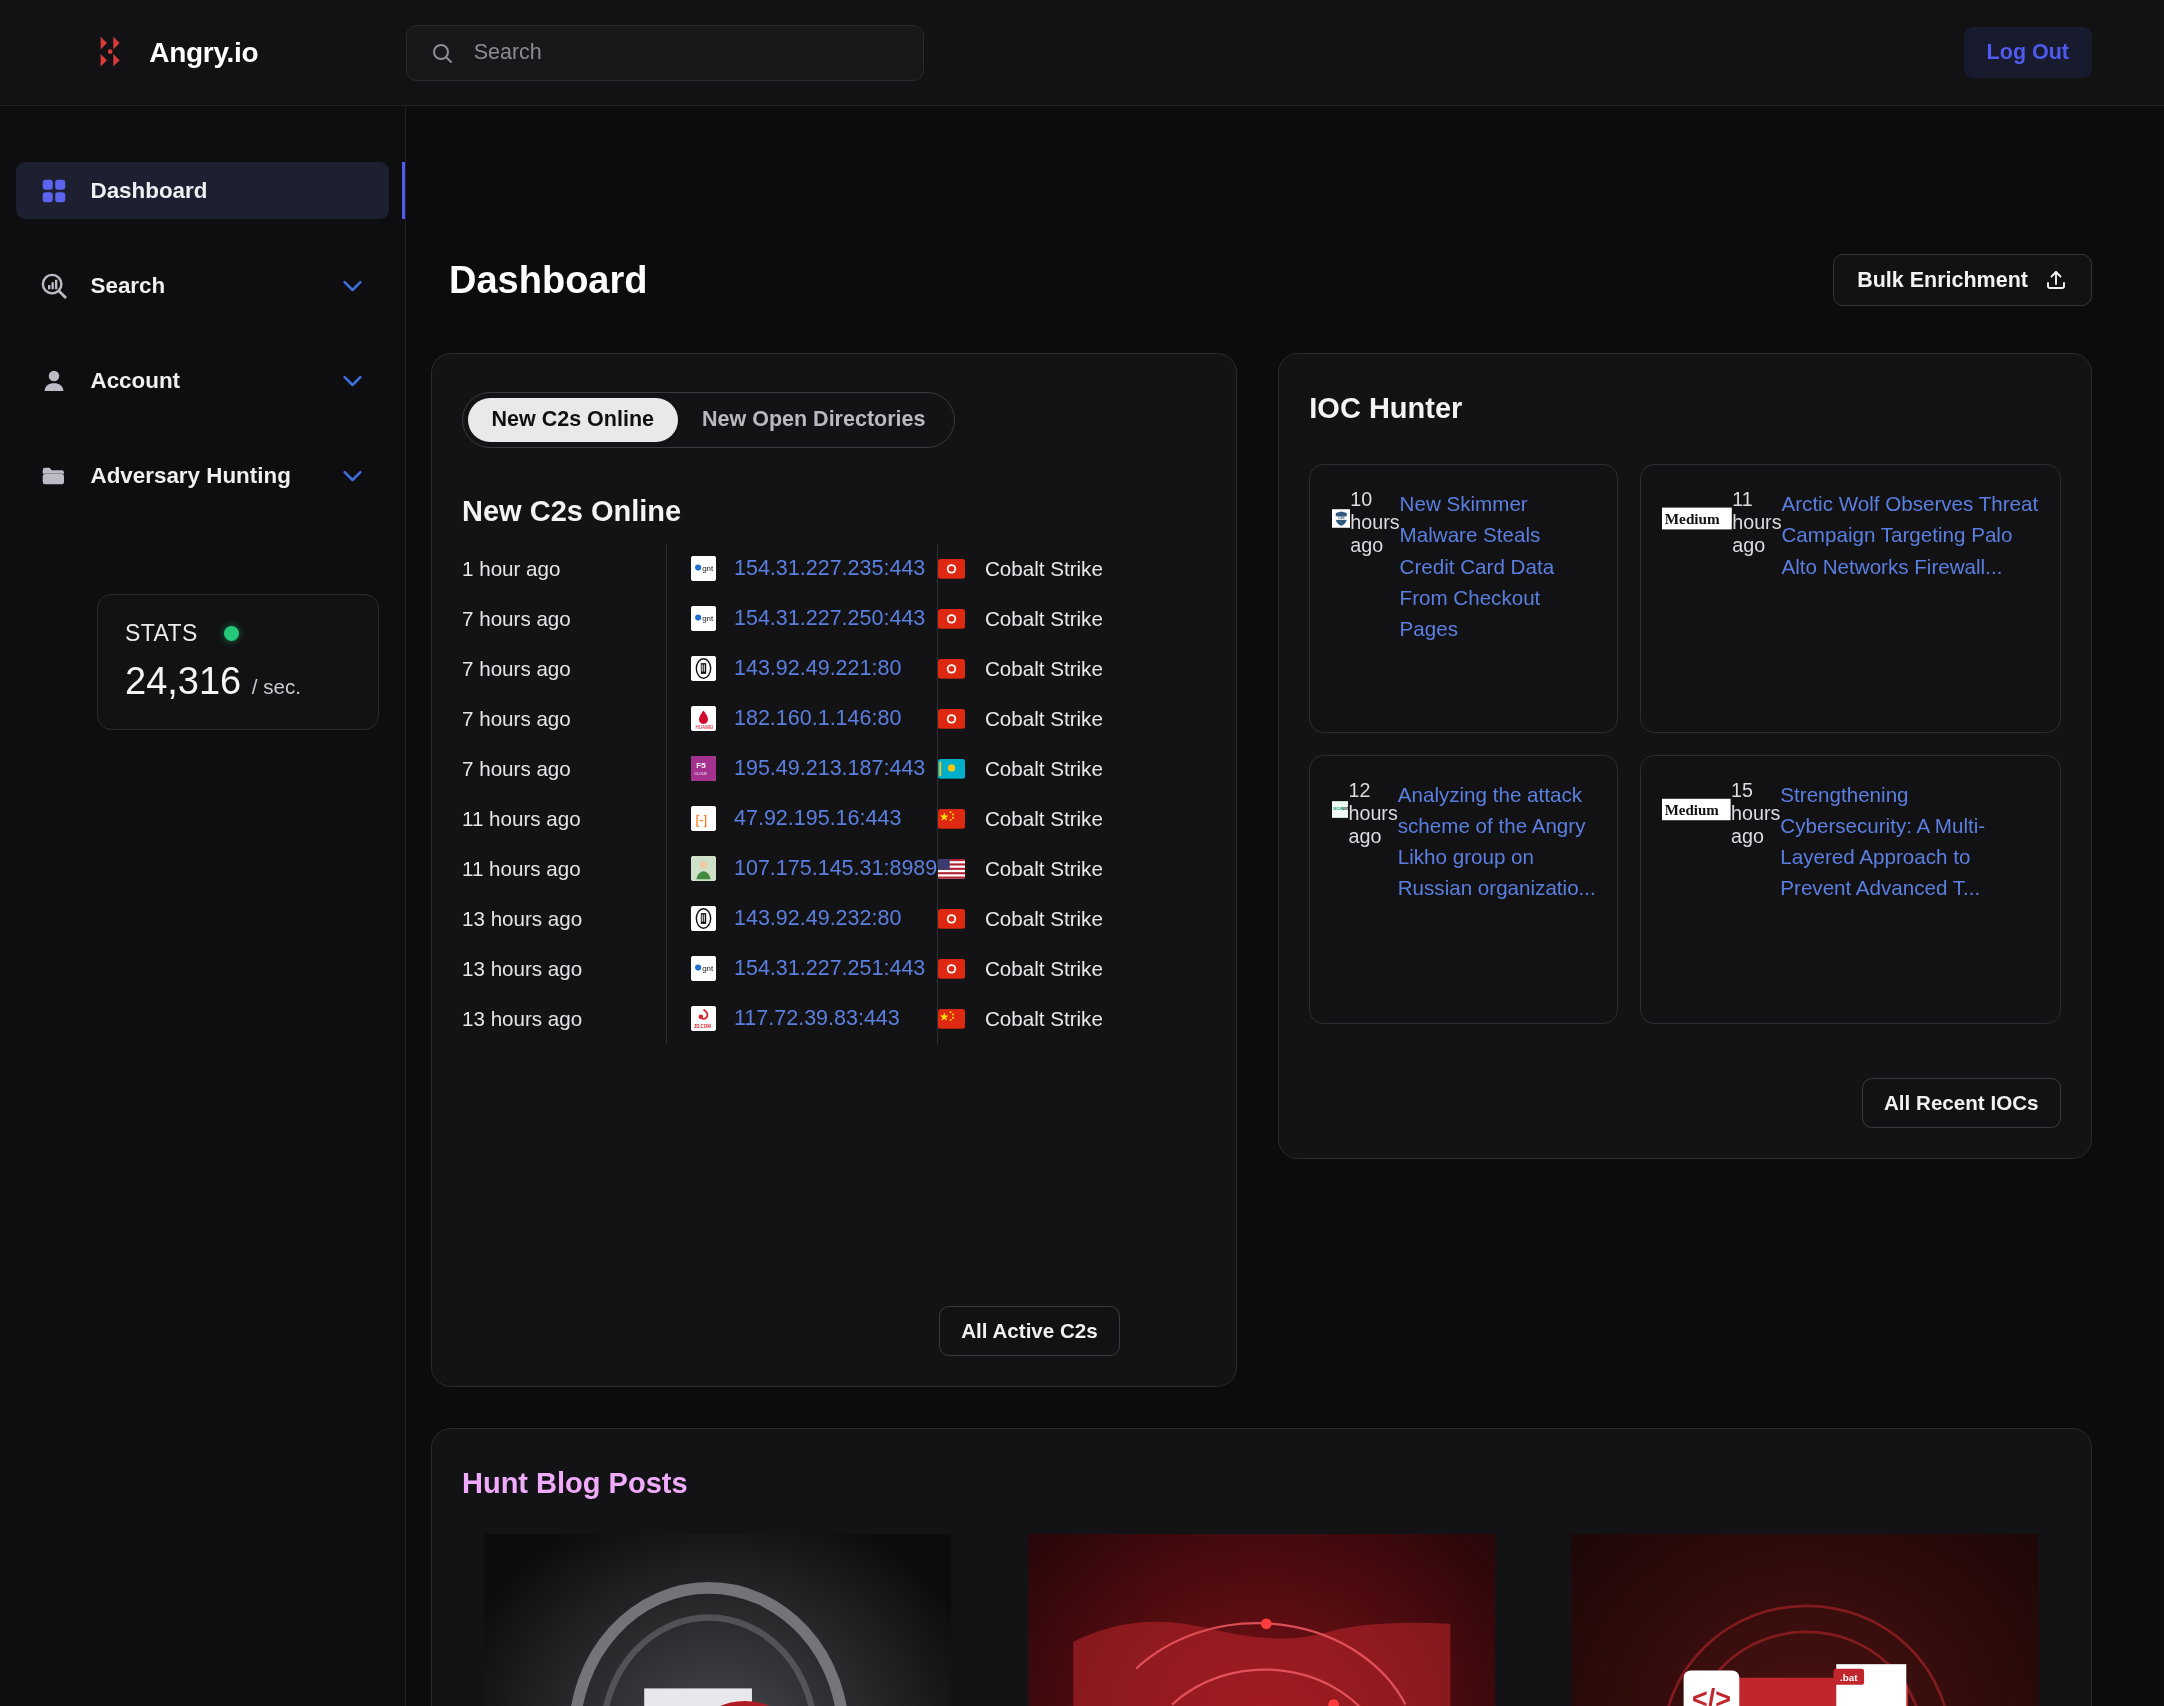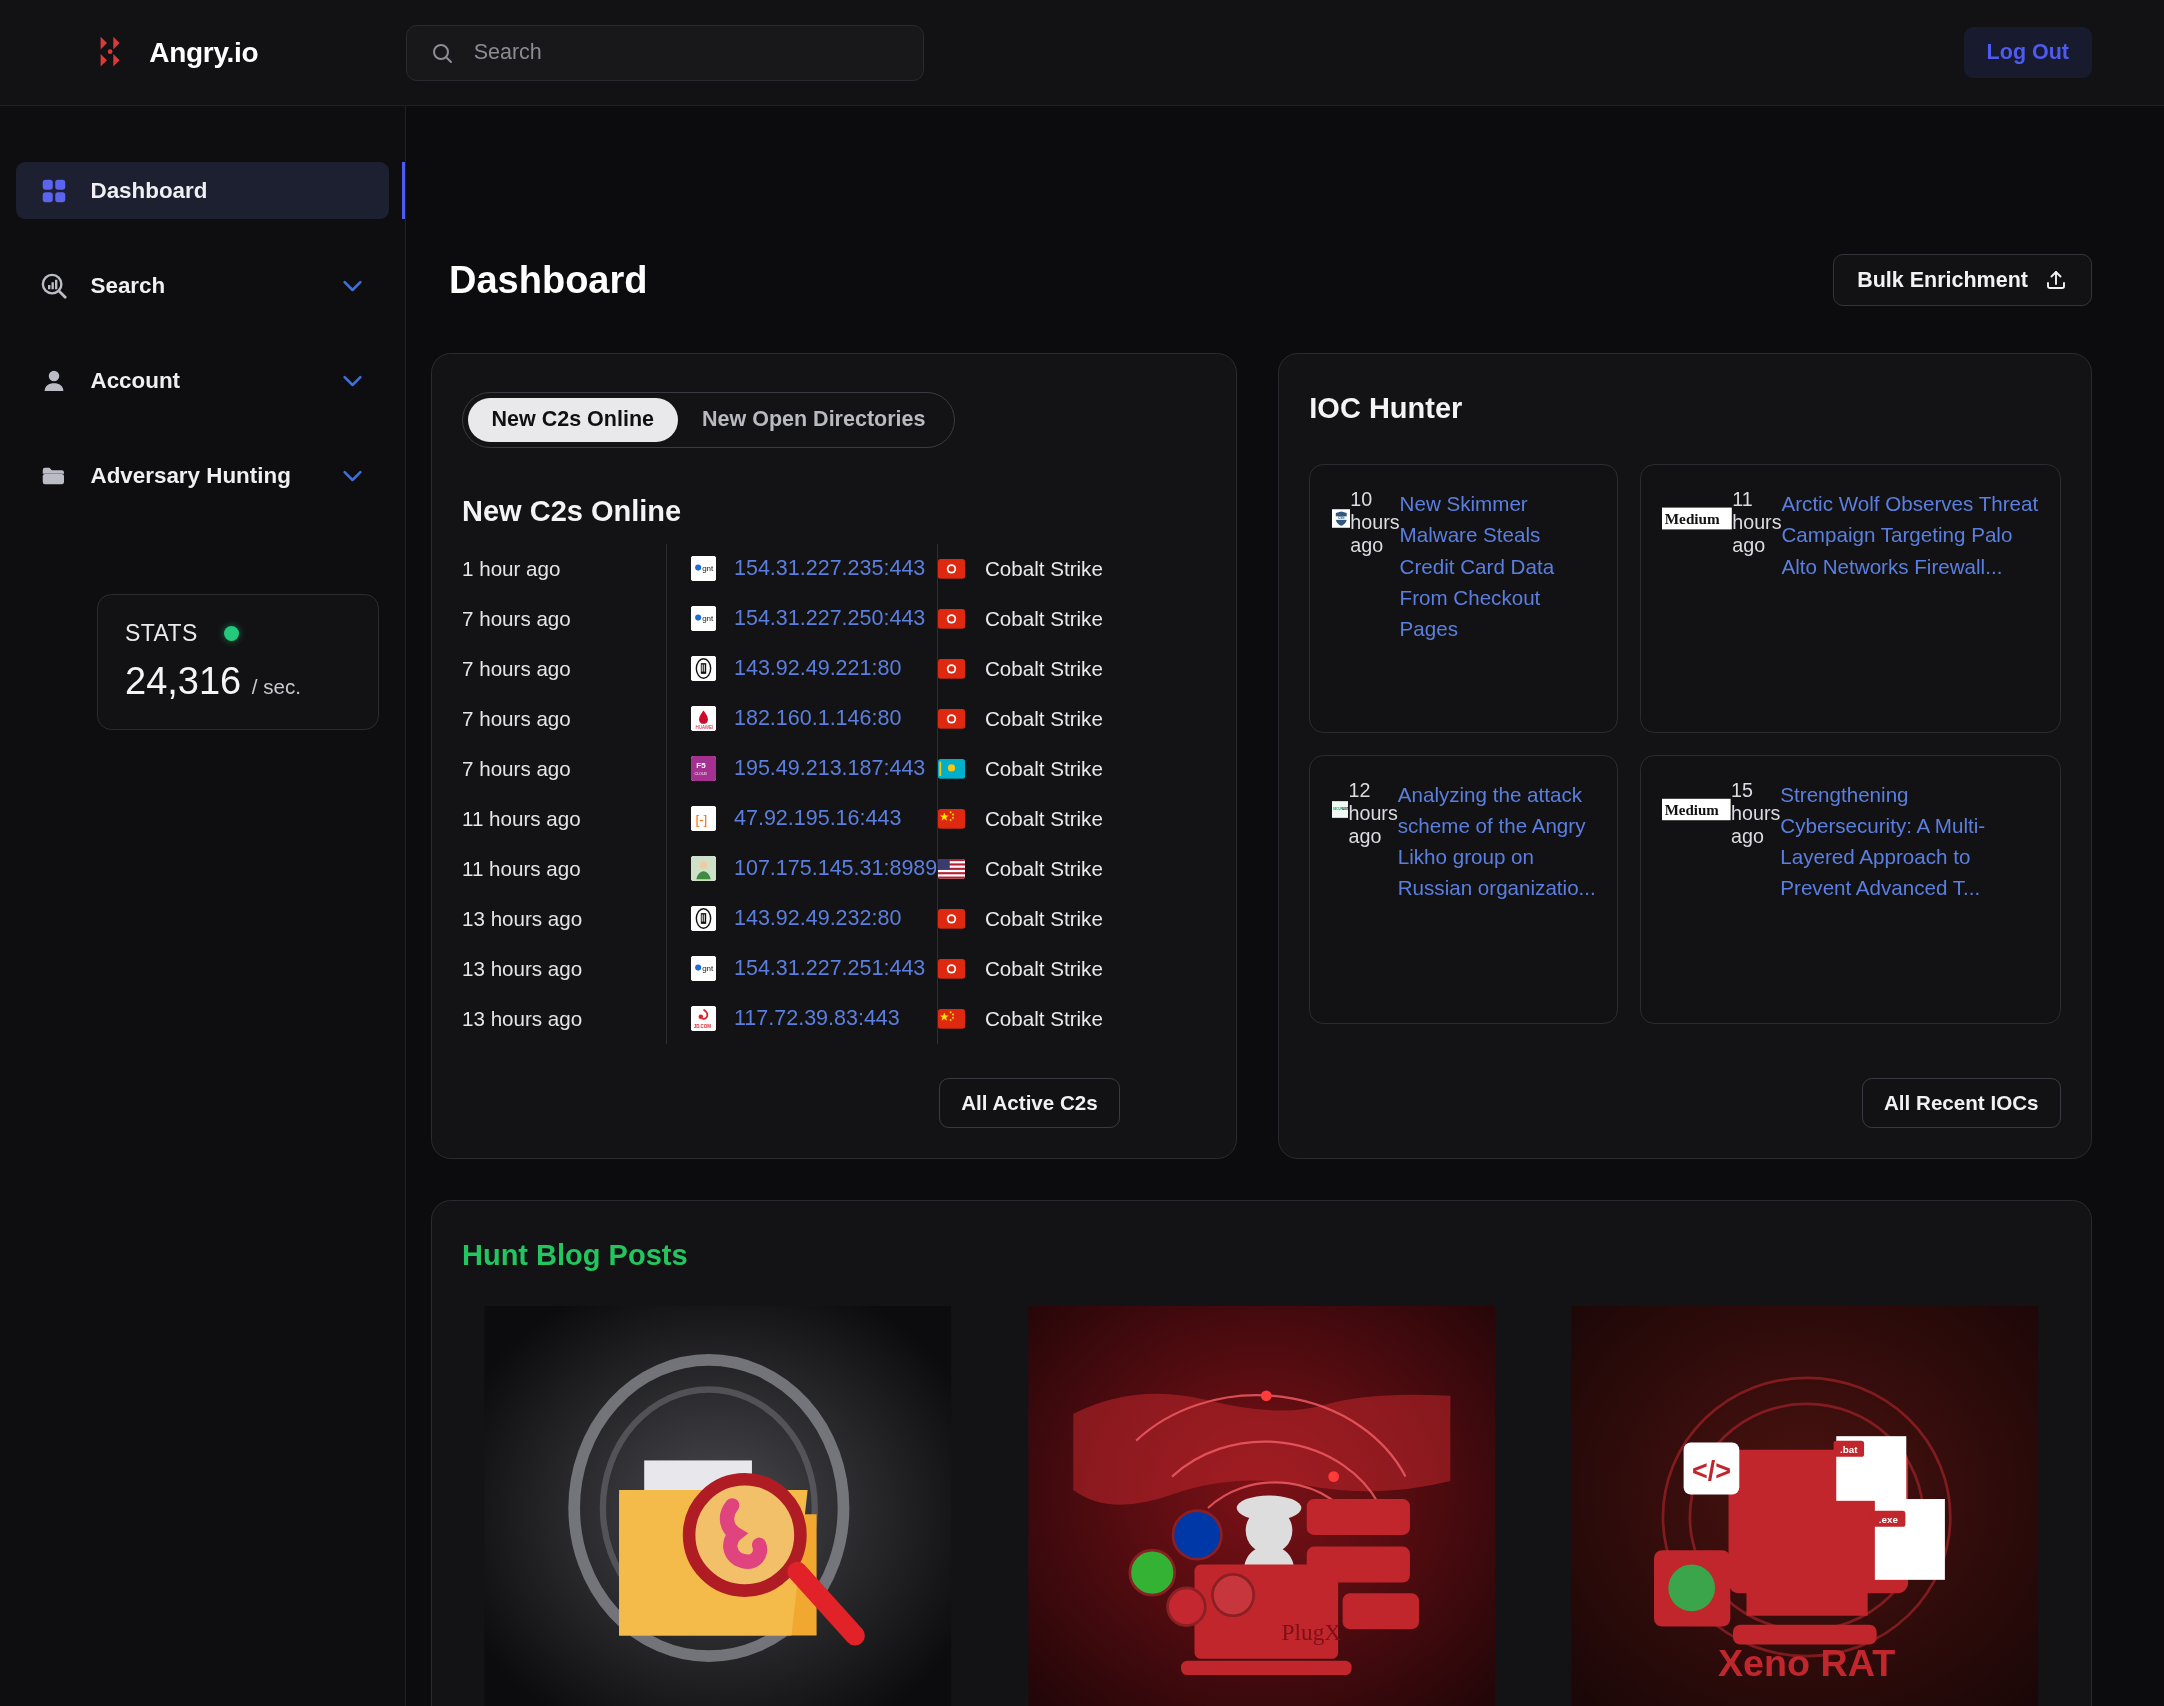--- a/index.html
+++ b/index.html
@@ -96,21 +96,21 @@
     color: #f2f2f5; font-size: 21.5px; font-weight: 700;
     font-family: "Liberation Sans", sans-serif; cursor: pointer;
   }
   .upload-ico { width: 24px; height: 24px; }
 
   .row { display: flex; gap: 41px; align-items: flex-start; }
   .panel {
     background: #131316; border: 0.9px solid #2a2a30;
     border-radius: 19.7px; padding: 38px 30px 30px 30px;
   }
-  .panel-c2 { flex: 0 0 762px; height: 806px; display: flex; flex-direction: column; }
+  .panel-c2 { flex: 0 0 762px; height: 1034px; display: flex; flex-direction: column; }
   .panel-ioc { flex: 1; height: 806px; display: flex; flex-direction: column; }
 
   
   .tabs {
     align-self: flex-start; display: inline-flex;
     border: 0.9px solid #3a3a42; border-radius: 895px; padding: 4.5px;
     background: transparent;
   }
   .tab {
     padding: 9.9px 24px; border-radius: 895px;
@@ -163,21 +163,21 @@
   .ioc-time { color: #dcdce3; font-size: 19.7px; margin-bottom: 18px; }
   .ioc-title { color: #5b7fe0; font-size: 20.6px; line-height: 1.52; cursor: pointer; }
 
   
   .blog-panel {
     margin-top: 41px;
     background: #131316; border: 0.9px solid #2a2a30;
     border-radius: 19.7px; padding: 38px 30px 0 30px;
     height: 699px; overflow: hidden;
   }
-  .blog-title { color: #22c55e; font-size: 29px; font-weight: 700; margin-bottom: 34px; }
+  .blog-title { color: #f0abfc; font-size: 29px; font-weight: 700; margin-bottom: 34px; }
   .blog-grid { display: grid; grid-template-columns: repeat(3, 1fr); gap: 32px; }
   .blog-thumb { width: 100%; height: 413px; border-radius: 12.5px; display: block; }
 </style>
 </head>
 <body>
 
 <div class="app">
 
   <div class="topbar">
     <div class="brand">

